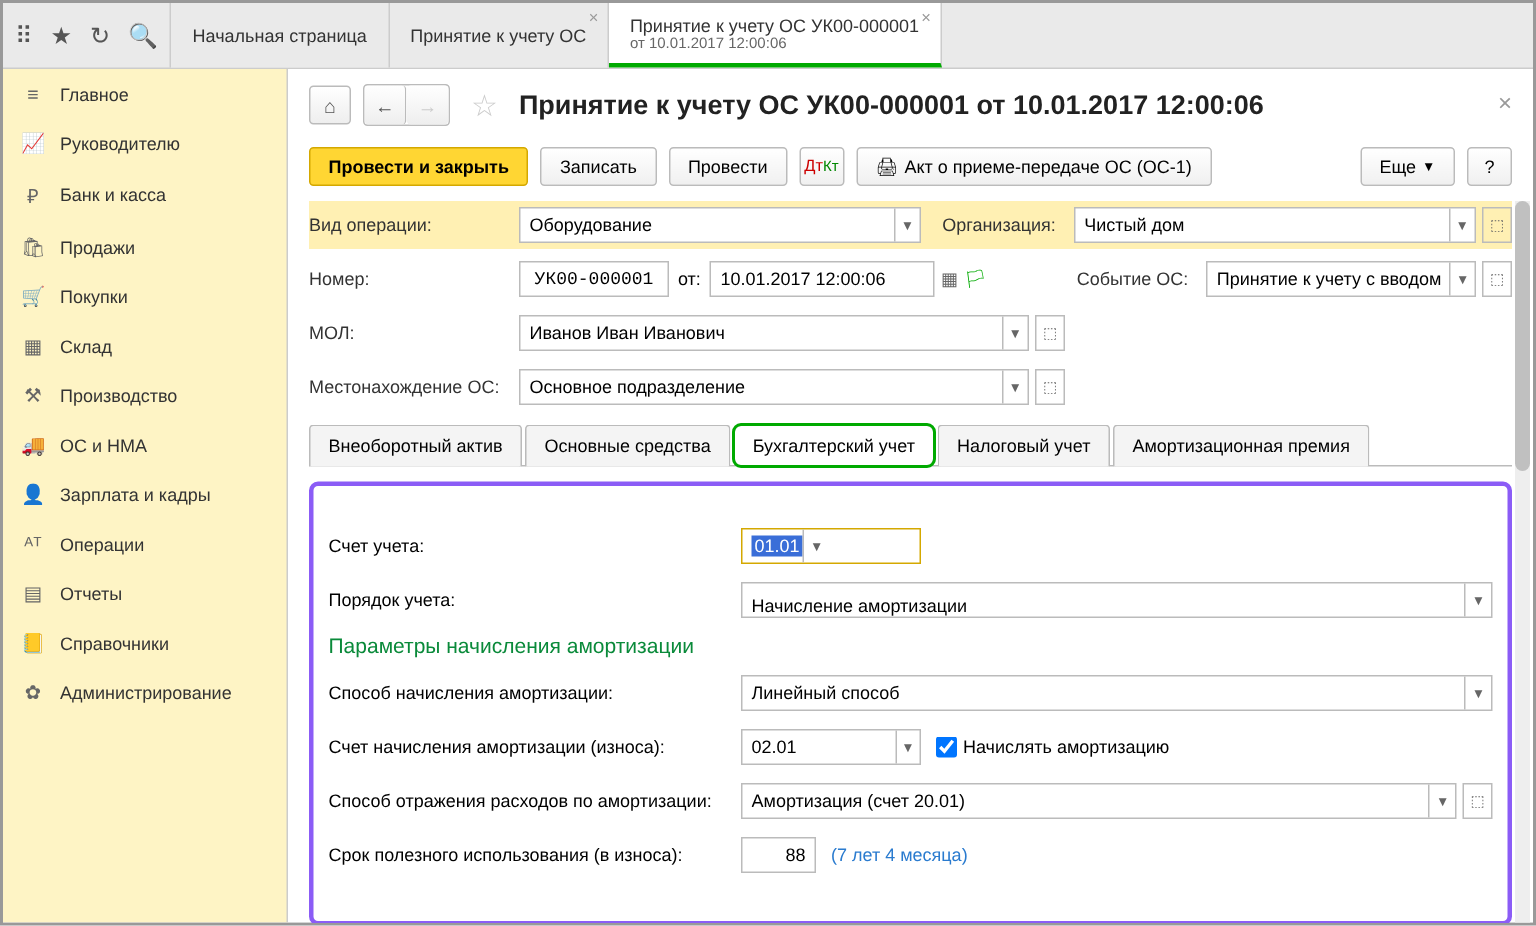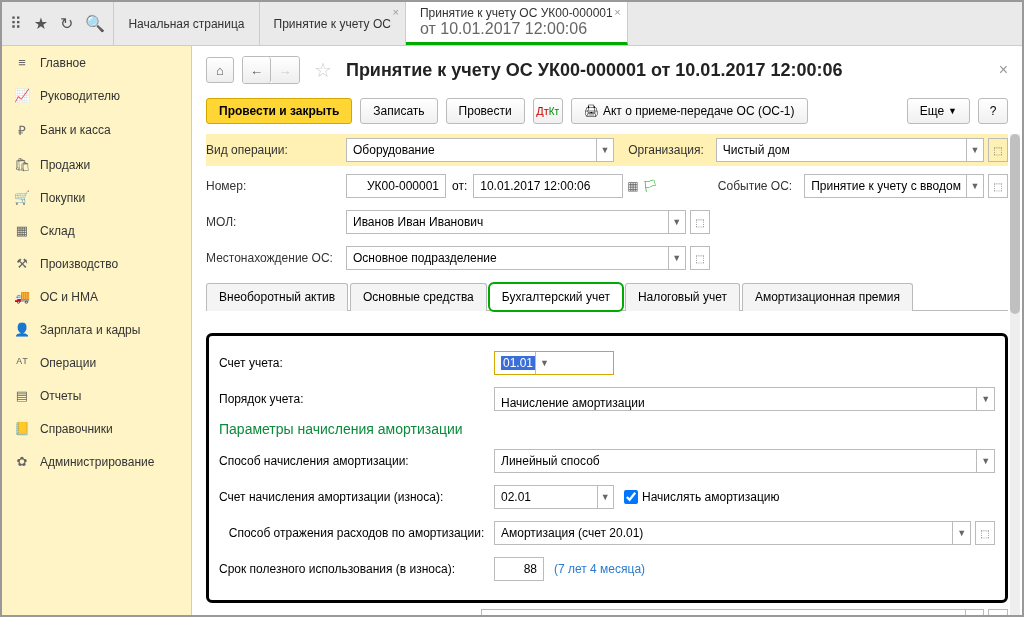--- a/index.html
+++ b/index.html
@@ -5,21 +5,21 @@
 * { box-sizing: border-box; margin: 0; padding: 0; }
 body { font-family: Arial, sans-serif; font-size: 12px; background: #f5f5f5; width: 1024px; height: 617px; overflow: hidden; border: 2px solid #999; }
 .top-bar { height: 44px; background: #eaeaea; border-bottom: 1px solid #ccc; display: flex; align-items: stretch; }
 .top-icons { display: flex; align-items: center; padding: 0 8px; gap: 12px; border-right: 1px solid #ccc; }
 .top-icons span { font-size: 16px; color: #555; cursor: pointer; }
 .tabs { display: flex; }
 .tab { padding: 6px 14px; border-right: 1px solid #ccc; background: #eaeaea; display: flex; flex-direction: column; justify-content: center; position: relative; min-width: 140px; cursor: pointer; }
 .tab.active { background: #fff; border-bottom: 3px solid #0a0; }
 .tab-close { position: absolute; top: 4px; right: 6px; color: #999; font-size: 11px; cursor: pointer; }
 .tab-line1 { font-size: 12px; color: #333; }
-.tab-line2 { font-size: 16px; color: #666; }
+.tab-line2 { font-size: 10px; color: #666; }
 .main { display: flex; height: calc(100% - 44px); }
 .sidebar { width: 190px; background: #fef4c5; border-right: 1px solid #ccc; overflow-y: auto; }
 .side-item { display: flex; align-items: center; padding: 9px 12px; cursor: pointer; color: #333; gap: 10px; }
 .side-ico { width: 16px; text-align: center; color: #666; font-size: 13px; }
 .content { flex: 1; background: #fff; display: flex; flex-direction: column; overflow: hidden; }
 .content-header { display: flex; align-items: center; padding: 10px 14px 8px; gap: 8px; }
 .nav-btn { width: 28px; height: 26px; border: 1px solid #bbb; background: linear-gradient(#fff,#eee); border-radius: 3px; display: flex; align-items: center; justify-content: center; cursor: pointer; font-size: 13px; color: #555; }
 .nav-btn.dis { color: #ccc; }
 .star { font-size: 20px; color: #ccc; margin: 0 6px; cursor: pointer; }
 .page-title { font-size: 18px; font-weight: bold; color: #222; flex: 1; }
@@ -36,21 +36,21 @@
 .row.hl { background: #fff0b3; padding: 4px 0; }
 .lbl { width: 140px; color: #333; padding-right: 6px; }
 .lbl.inline { width: auto; margin-left: 14px; margin-right: 6px; }
 .fld { border: 1px solid #bbb; background: #fff; height: 24px; display: flex; align-items: center; padding: 0 6px; position: relative; }
 .fld input { border: none; outline: none; width: 100%; font-size: 12px; background: transparent; }
 .dd { width: 18px; border-left: 1px solid #bbb; text-align: center; cursor: pointer; color: #666; margin-right: -6px; height: 100%; display: flex; align-items: center; justify-content: center; font-size: 9px; }
 .ext { width: 20px; height: 24px; border: 1px solid #bbb; margin-left: 4px; display: flex; align-items: center; justify-content: center; cursor: pointer; font-size: 10px; color: #666; }
 .inner-tabs { display: flex; border-bottom: 1px solid #bbb; margin-top: 8px; }
 .itab { padding: 6px 12px; border: 1px solid #bbb; border-bottom: none; background: #f4f4f4; margin-right: 2px; cursor: pointer; border-radius: 3px 3px 0 0; position: relative; top: 1px; }
 .itab.active { background: #fff; border-bottom: 1px solid #fff; outline: 2px solid #0a0; outline-offset: -1px; border-radius: 5px; }
-.green-box { border: 3px solid #000000; border-radius: 6px; padding: 11px 10px; margin-top: 22px; }
+.green-box { border: 3px solid #8b5cf6; border-radius: 6px; padding: 24px 10px; margin-top: 10px; }
 .section-title { color: #0a8a3a; font-size: 14px; margin: 6px 0 8px; }
 .sel { background: #3a6ed8; color: #fff; padding: 0 2px; }
 .chk { display: flex; align-items: center; gap: 4px; margin-left: 10px; }
 .chk input { width: 14px; height: 14px; }
 .hint { color: #2a7bcf; margin-left: 10px; }
 .cal-ico { font-size: 12px; color: #666; cursor: pointer; margin-left: 4px; }
 </style>
 </head>
 <body>
 
@@ -176,21 +176,21 @@
         <div class="fld" style="flex:1;">
             <input value="Чистый дом" style="">
             <span class="dd">▼</span>
           </div>
         <div class="ext">⬚</div>
       </div>
 
       <div class="row">
         <span class="lbl">Номер:</span>
         <div class="fld" style="width:100px;">
-            <input style="text-align: right;" value="УК00-000001">
+            <input style="text-align: center; font-family: Liberation Mono, monospace;" value="УК00-000001">
           </div>
         <span style="margin:0 6px;">от:</span>
         <div class="fld" style="width:150px;">
             <input value="10.01.2017 12:00:06" style="">
           </div>
         <span class="cal-ico">▦</span>
         <span class="cal-ico" style="color:#0a0;">🏳</span>
         <span class="lbl inline" style="margin-left:60px;">Событие ОС:</span>
         <div class="fld" style="flex:1;">
             <input value="Принятие к учету с вводом" style="">
@@ -253,21 +253,21 @@
           <div class="fld" style="width:120px;">
               <input value="02.01" style="">
               <span class="dd">▼</span>
             </div>
           <label class="chk">
               <input type="checkbox" checked="" style="">
               <span>Начислять амортизацию</span>
             </label>
         </div>
         <div class="row">
-          <span style="width:275px;text-align:center;">Способ отражения расходов по амортизации:</span>
+          <span style="width:275px;">Способ отражения расходов по амортизации:</span>
           <div class="fld" style="flex:1;">
               <input value="Амортизация (счет 20.01)" style="">
               <span class="dd">▼</span>
             </div>
           <div class="ext">⬚</div>
         </div>
         <div class="row">
           <span style="width:275px;">Срок полезного использования (в износа):</span>
           <div class="fld" style="width:50px;">
               <input style="text-align: right;" value="88">

